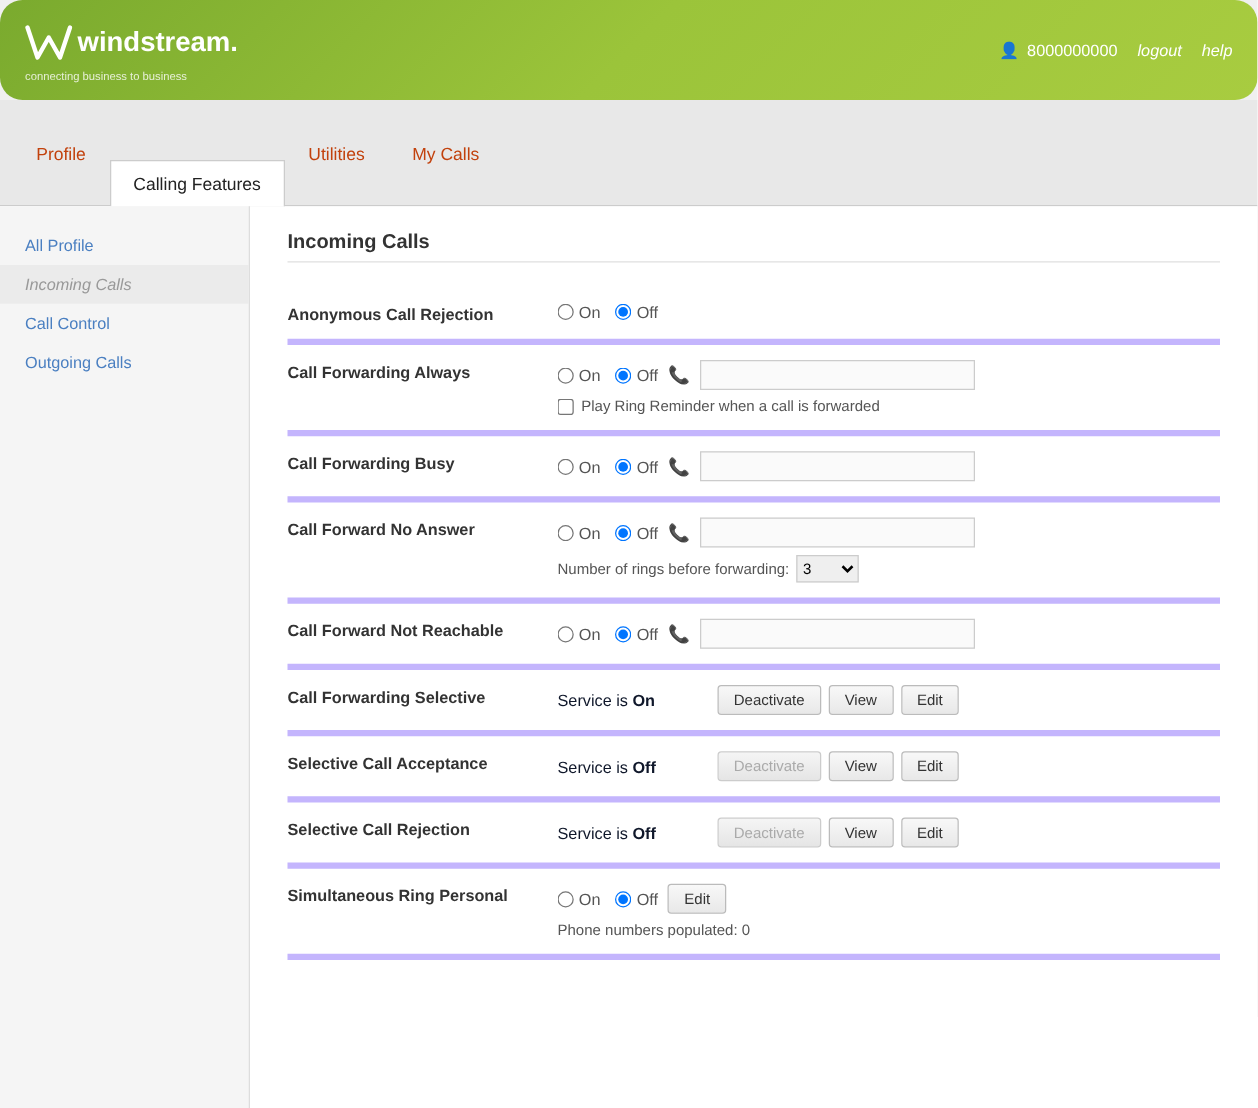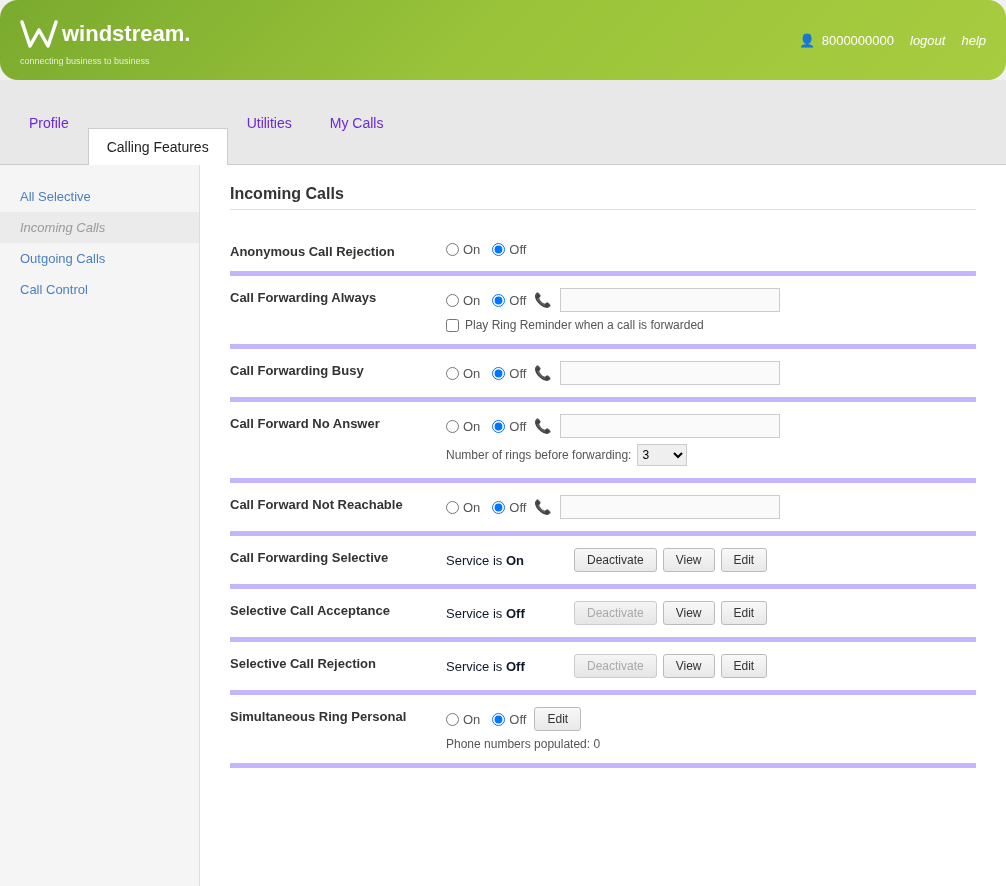--- a/index.html
+++ b/index.html
@@ -57,21 +57,21 @@
       background: #e8e8e8;
       border-bottom: 1px solid #ccc;
       display: flex;
       align-items: center;
       padding: 0 10px;
     }
     .nav-tab {
       padding: 10px 18px;
       cursor: pointer;
       font-size: 14px;
-      color: #6d28d9;
+      color: #c2410c;
       border: 1px solid transparent;
       border-bottom: none;
       margin-bottom: -1px;
     }
     .nav-tab.active {
       background: white;
       border-color: #ccc;
       border-bottom-color: white;
       font-weight: normal;
       color: #222;
@@ -256,24 +256,24 @@
 <div class="nav-tabs">
   <div class="nav-tab">Profile</div>
   <div class="nav-tab active">Calling Features</div>
   <div class="nav-tab">Utilities</div>
   <div class="nav-tab">My Calls</div>
 </div>
 
 <div class="main-container">
 
   <div class="sidebar">
-    <div class="sidebar-item">All Selective</div>
+    <div class="sidebar-item">All Profile</div>
     <div class="sidebar-item active">Incoming Calls</div>
+    <div class="sidebar-item">Call Control</div>
     <div class="sidebar-item">Outgoing Calls</div>
-    <div class="sidebar-item">Call Control</div>
   </div>
 
   <div class="content">
     <div class="content-title">Incoming Calls</div>
 
     <div class="feature-row">
       <div class="feature-name">Anonymous Call Rejection</div>
       <div class="feature-control">
         <div class="radio-group">
           <label class="radio-option">

